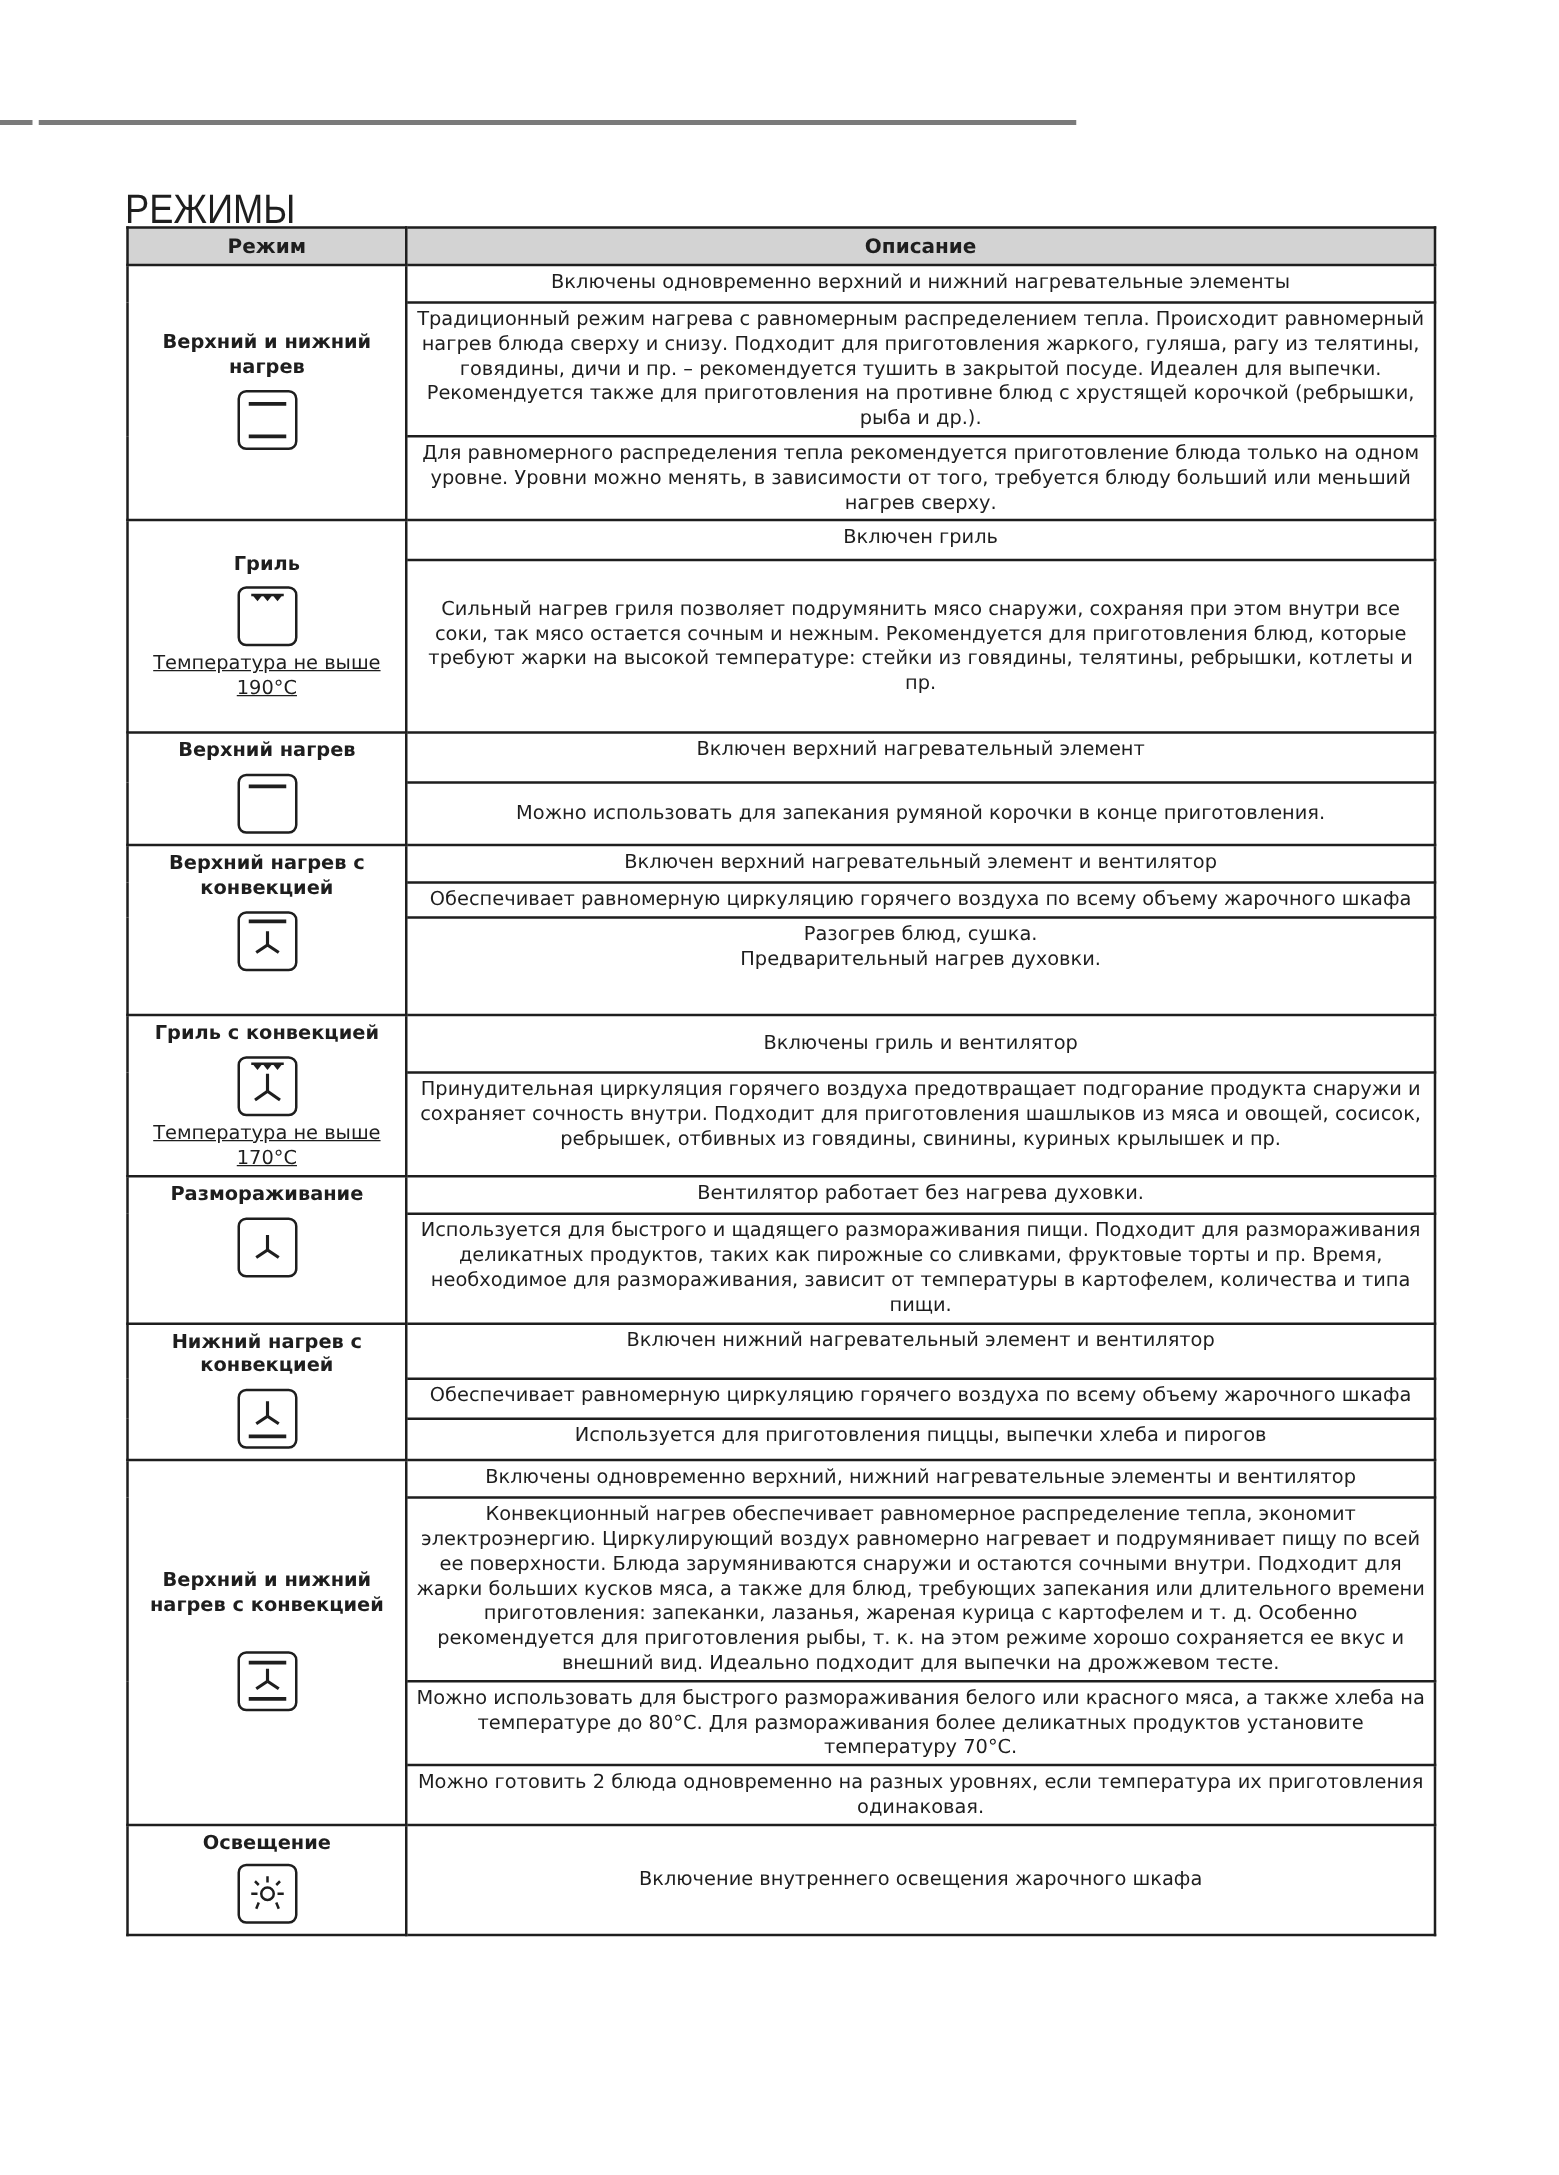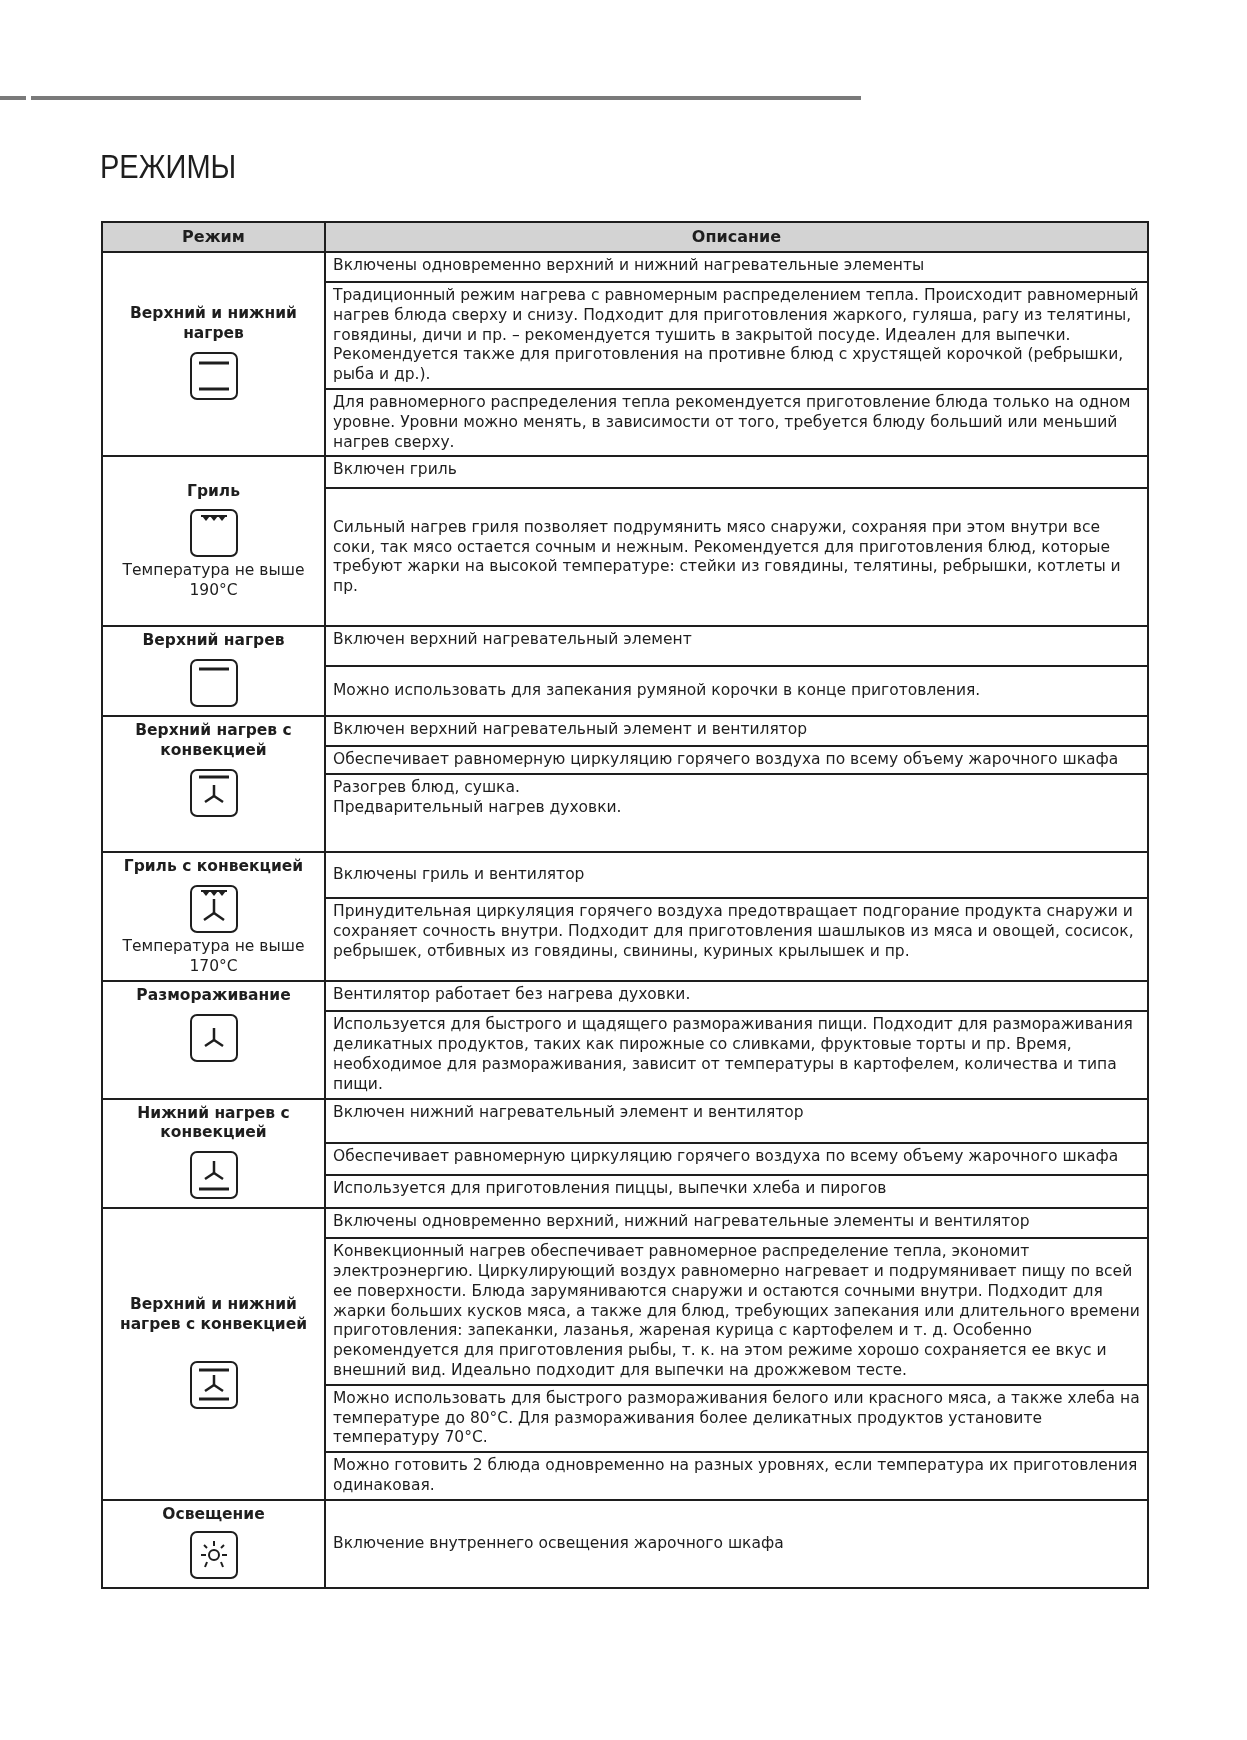--- a/index.html
+++ b/index.html
@@ -1,27 +1,27 @@
 <!DOCTYPE html>
 <html><head>
 <meta charset="utf-8">
 <style>
   html, body { margin:0; padding:0; background:#ffffff; }
   body { width:1247px; height:1740px; position:relative; font-family:"DejaVu Sans", sans-serif; color:#1e1e1e; }
   .topbar-a { position:absolute; left:0; top:96px; width:26px; height:4px; background:#7a7a7a; }
   .topbar-b { position:absolute; left:31px; top:96px; width:830px; height:4px; background:#7a7a7a; }
   .page-title { position:absolute; left:100px; top:126px; font-family:"Liberation Sans", sans-serif; font-size:33px; letter-spacing:0px; color:#1e1e1e; font-weight:normal; transform:scaleX(0.88); transform-origin:left; }
-  table.modes { position:absolute; left:101px; top:181px; width:1046px; border-collapse:collapse; table-layout:fixed;margin-top:40px; }
-  table.modes th, table.modes td { border:2px solid #1e1e1e; font-size:15.5px; line-height:19.8px; }
+  table.modes { position:absolute; left:101px; top:181px; width:1046px; border-collapse:collapse; table-layout:fixed; }
+  table.modes th, table.modes td { border:2px solid #1e1e1e; font-size:15.5px; line-height:19.8px;text-align:center; }
   table.modes th { background:#d3d3d3; font-weight:bold; height:28px; padding:0; text-align:center; font-size:16px; }
   col.c1 { width:223px; }
   col.c2 { width:823px; }
   td.mode { text-align:center; vertical-align:middle; padding:4px 6px; }
   td.mode .mname { font-weight:bold; display:block; }
-  td.mode .mnote { display:block; margin-top:4px; }
+  td.mode .mnote { display:block; margin-top:4px;text-decoration:underline; }
   td.desc { padding:3px 7px 3px 7px; vertical-align:top; white-space:pre-line; }
   td.desc.mid { vertical-align:middle; }
   .icon-box { width:48px; height:48px; border:2px solid #1e1e1e; border-radius:7px; margin:8px auto 4px; position:relative; box-sizing:border-box; }
   .icon-box svg { position:absolute; left:0; top:0; }
 </style>
 </head>
 <body>
 
 <div class="topbar-a"></div>
 <div class="topbar-b"></div>

